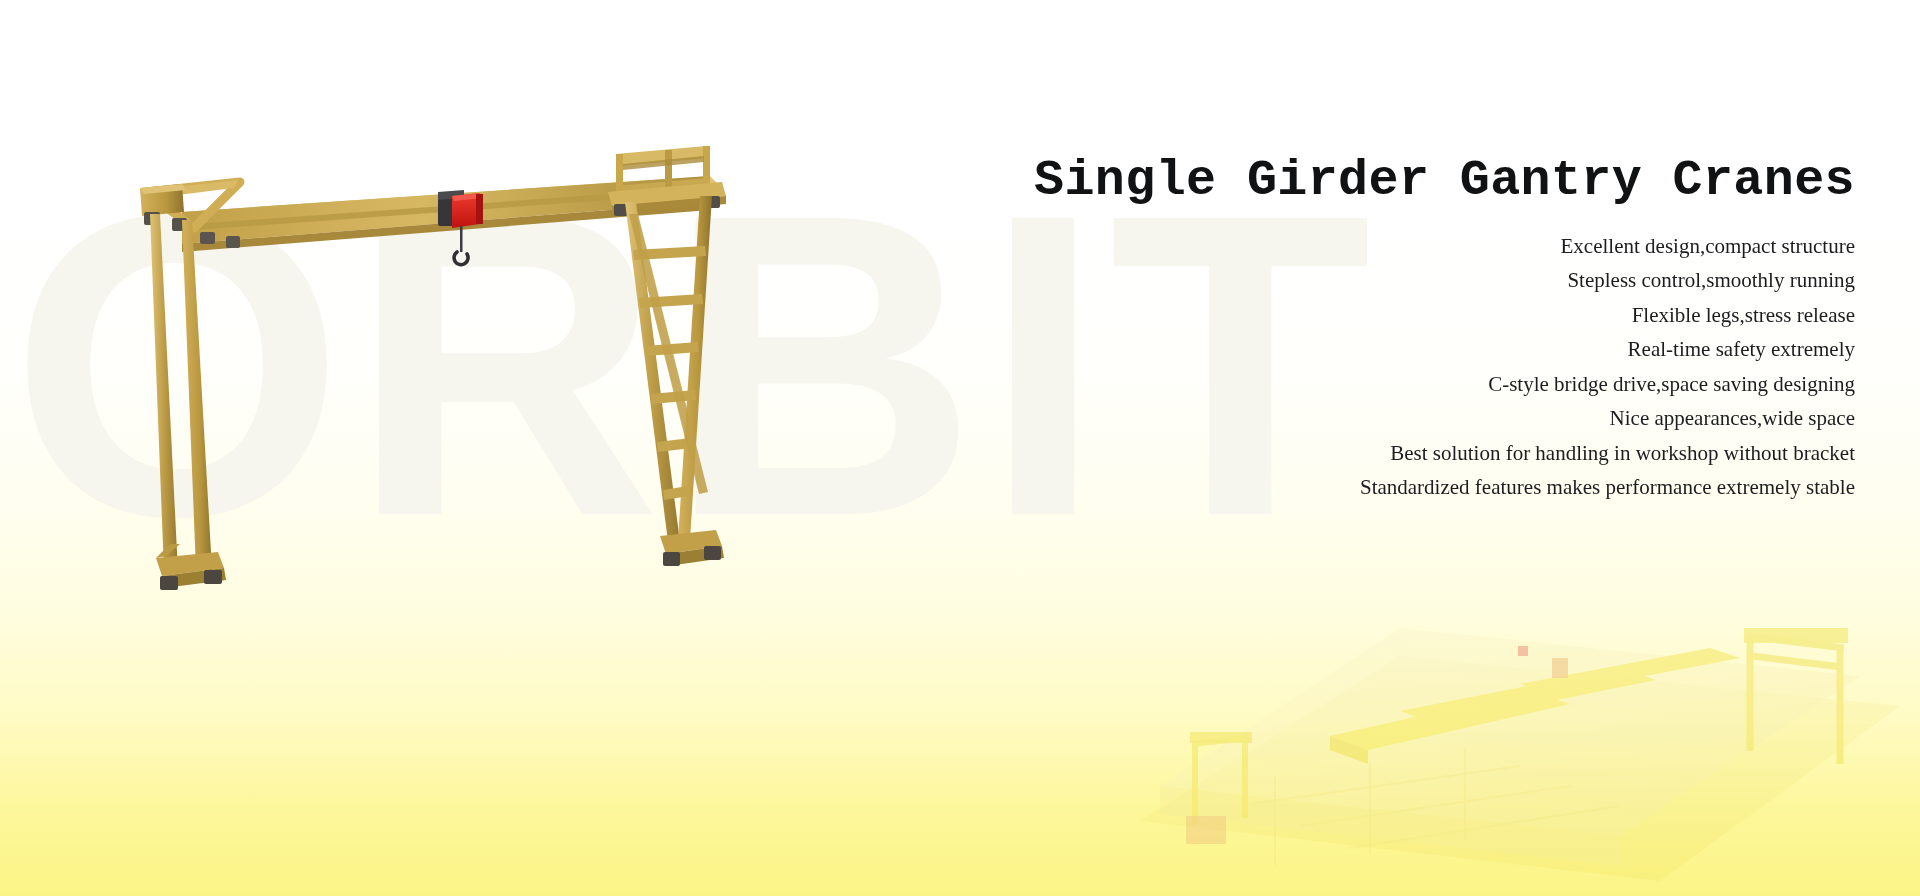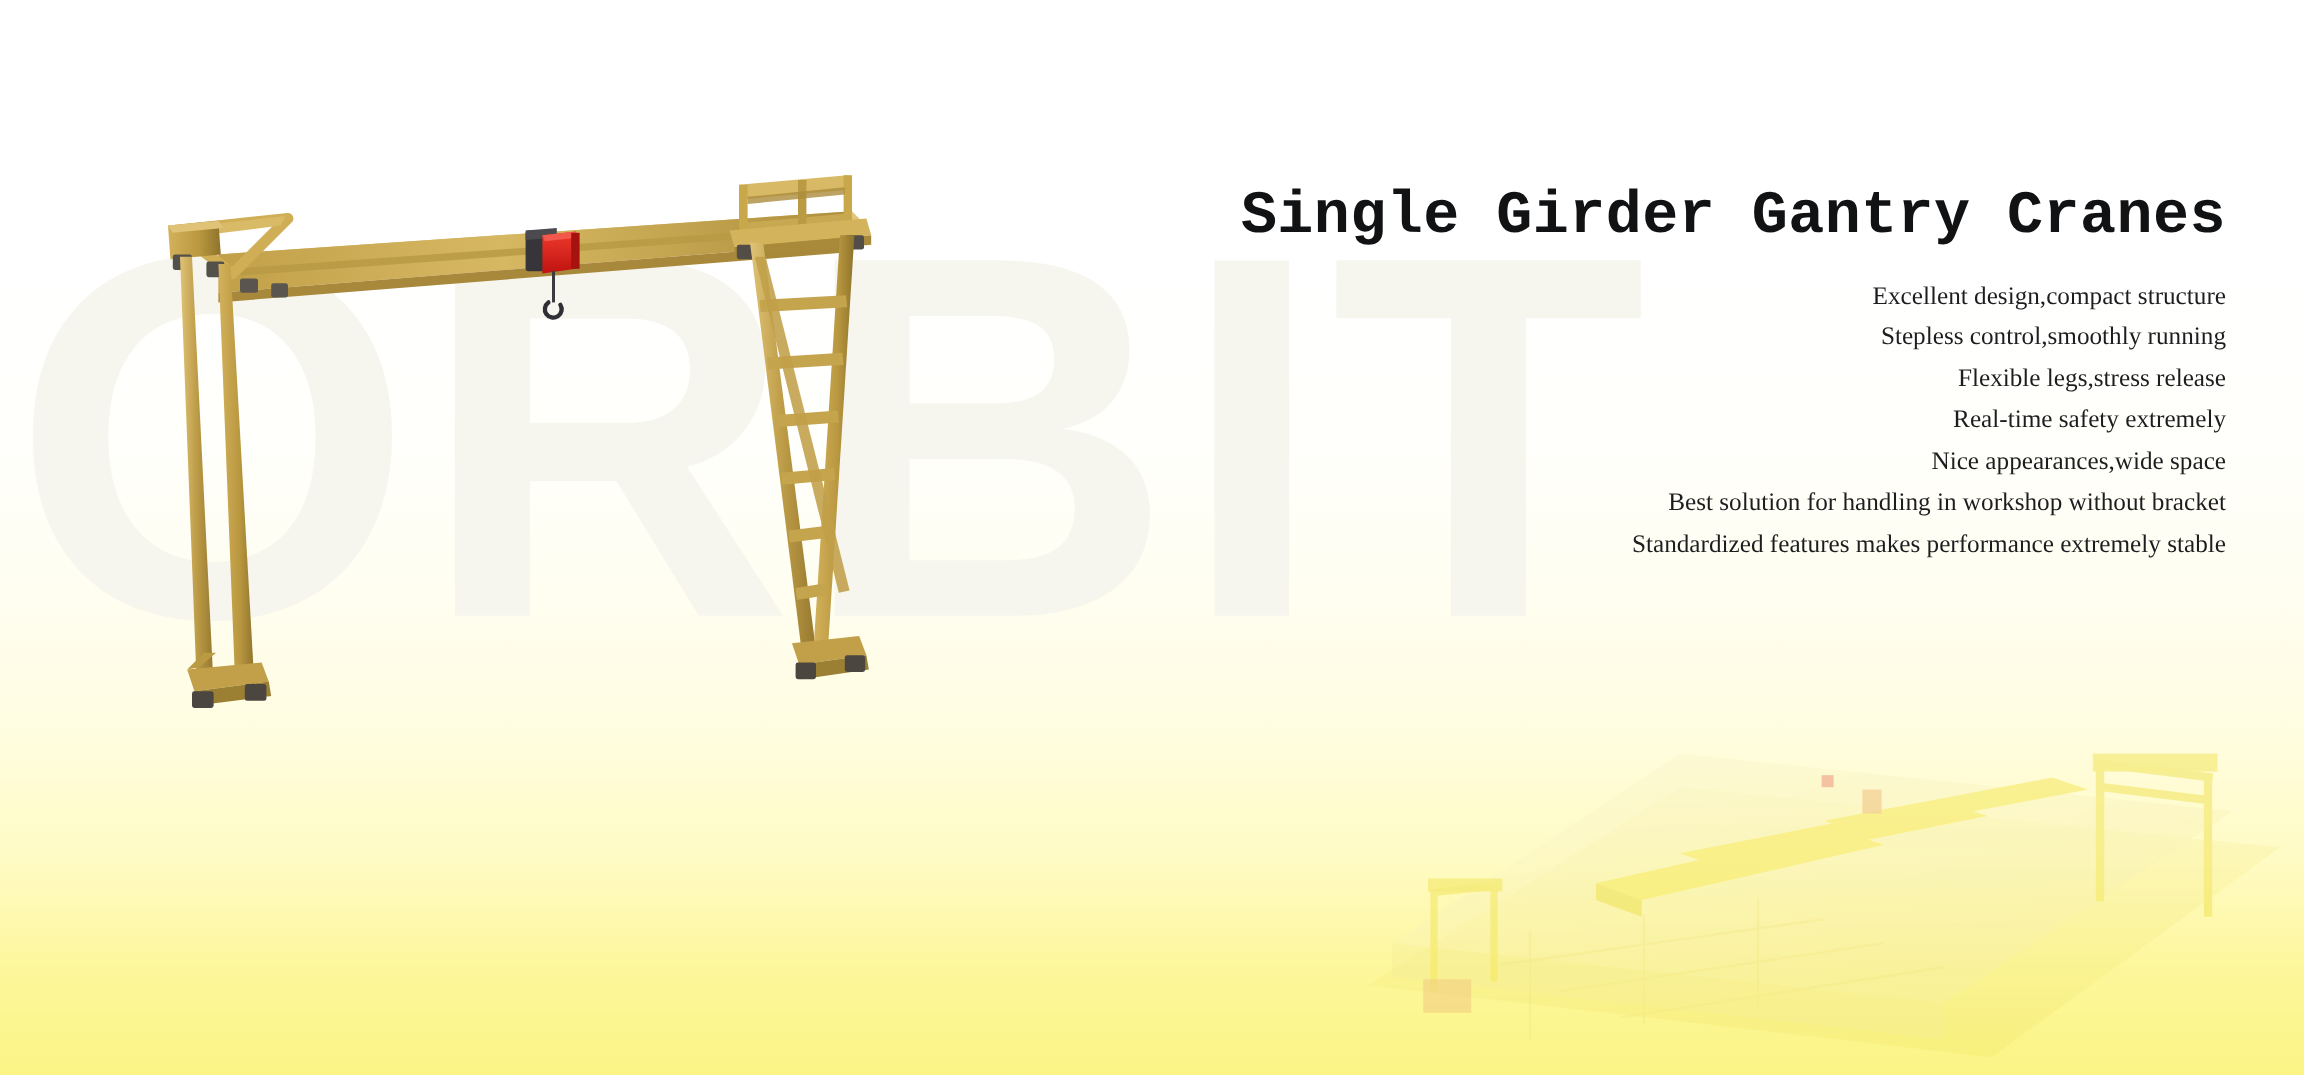--- a/index.html
+++ b/index.html
@@ -222,19 +222,20 @@
     </g>
   </svg>
 
   <div class="textcol">
     <h1 class="title">Single Girder Gantry Cranes</h1>
     <ul class="features">
         <li>Excellent design,compact structure</li>
         <li>Stepless control,smoothly running</li>
         <li>Flexible legs,stress release</li>
         <li>Real-time safety extremely</li>
+        <li>C-style bridge drive,space saving designing</li>
         <li>Nice appearances,wide space</li>
         <li>Best solution for handling in workshop without bracket</li>
         <li>Standardized features makes performance extremely stable</li>
       </ul>
   </div>
 
 </div>
 
 </body></html>

